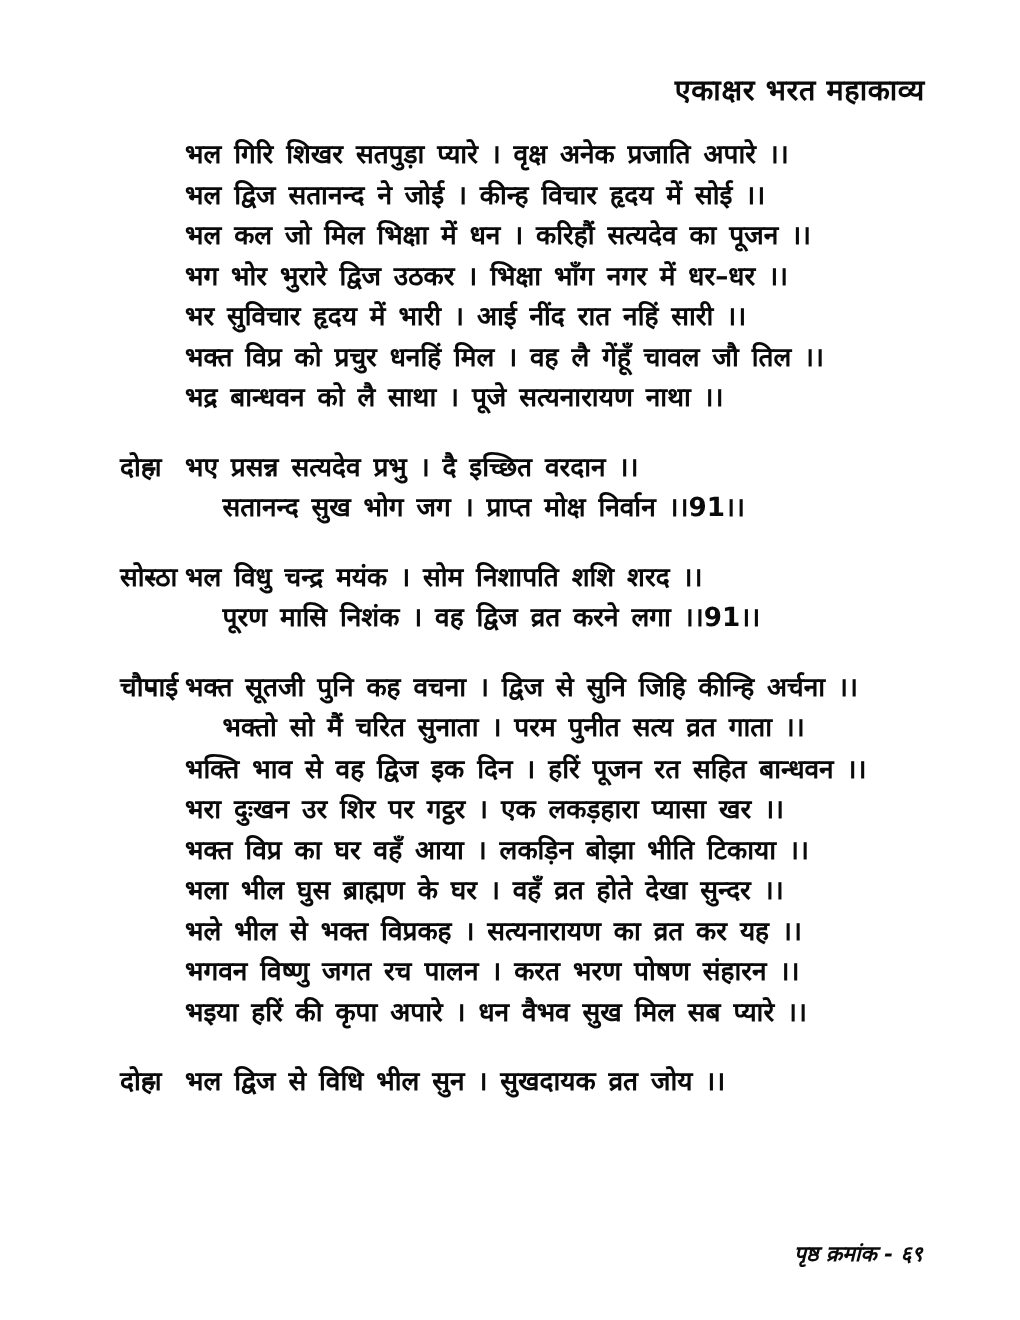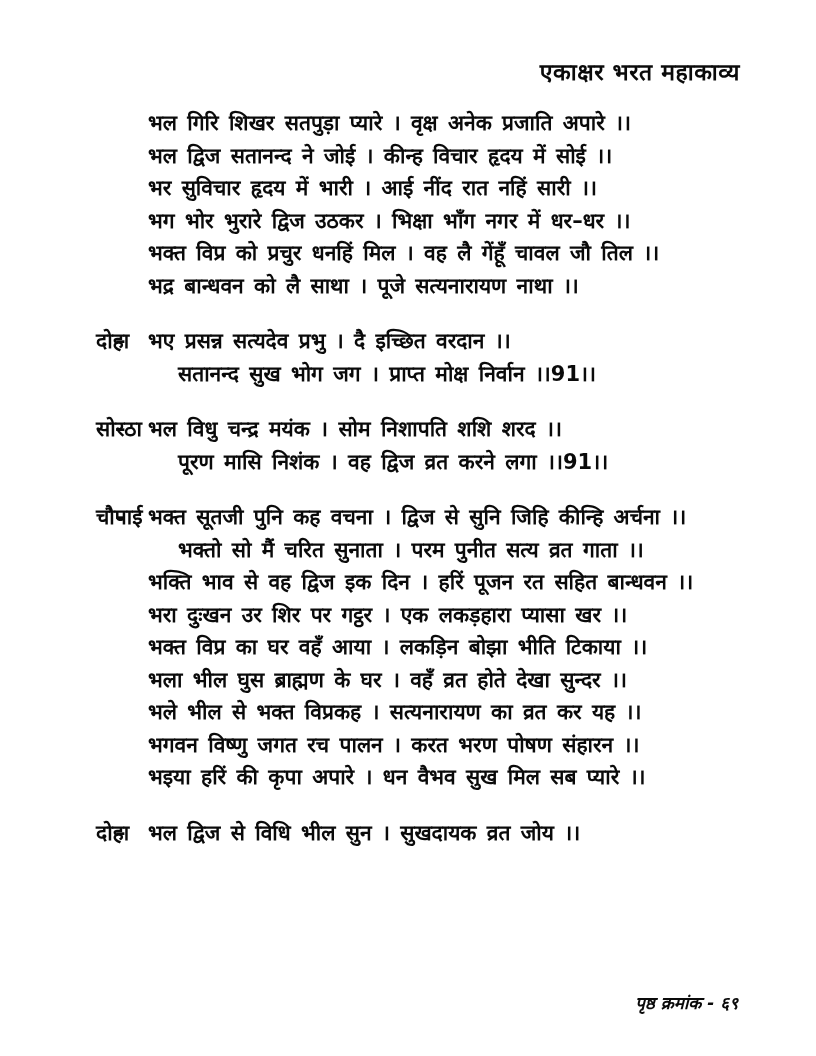--- a/index.html
+++ b/index.html
@@ -63,22 +63,23 @@
 <div class="page">
 
   <h1 class="header-title">एकाक्षर भरत महाकाव्य</h1>
 
   <div class="section">
     <div class="sec-label"></div>
     <div class="sec-dash"></div>
     <div class="sec-lines">
       <p class="vline">भल गिरि शिखर सतपुड़ा प्यारे । वृक्ष अनेक प्रजाति अपारे ।।</p>
       <p class="vline">भल द्विज सतानन्द ने जोई । कीन्ह विचार हृदय में सोई ।।</p>
+      <p class="vline">भल कल जो मिल भिक्षा में धन । करिहौं सत्यदेव का पूजन ।।</p>
+      <p class="vline">भग भोर भुरारे द्विज उठकर । भिक्षा भाँग नगर में धर–धर ।।</p>
       <p class="vline">भर सुविचार हृदय में भारी । आई नींद रात नहिं सारी ।।</p>
-      <p class="vline">भग भोर भुरारे द्विज उठकर । भिक्षा भाँग नगर में धर–धर ।।</p>
       <p class="vline">भक्त विप्र को प्रचुर धनहिं मिल । वह लै गेंहूँ चावल जौ तिल ।।</p>
       <p class="vline">भद्र बान्धवन को लै साथा । पूजे सत्यनारायण नाथा ।।</p>
     </div>
   </div>
 
   <div class="section">
     <div class="sec-label">दोहा</div>
     <div class="sec-dash">–</div>
     <div class="sec-lines">
       <p class="vline">भए प्रसन्न सत्यदेव प्रभु । दै इच्छित वरदान ।।</p>

